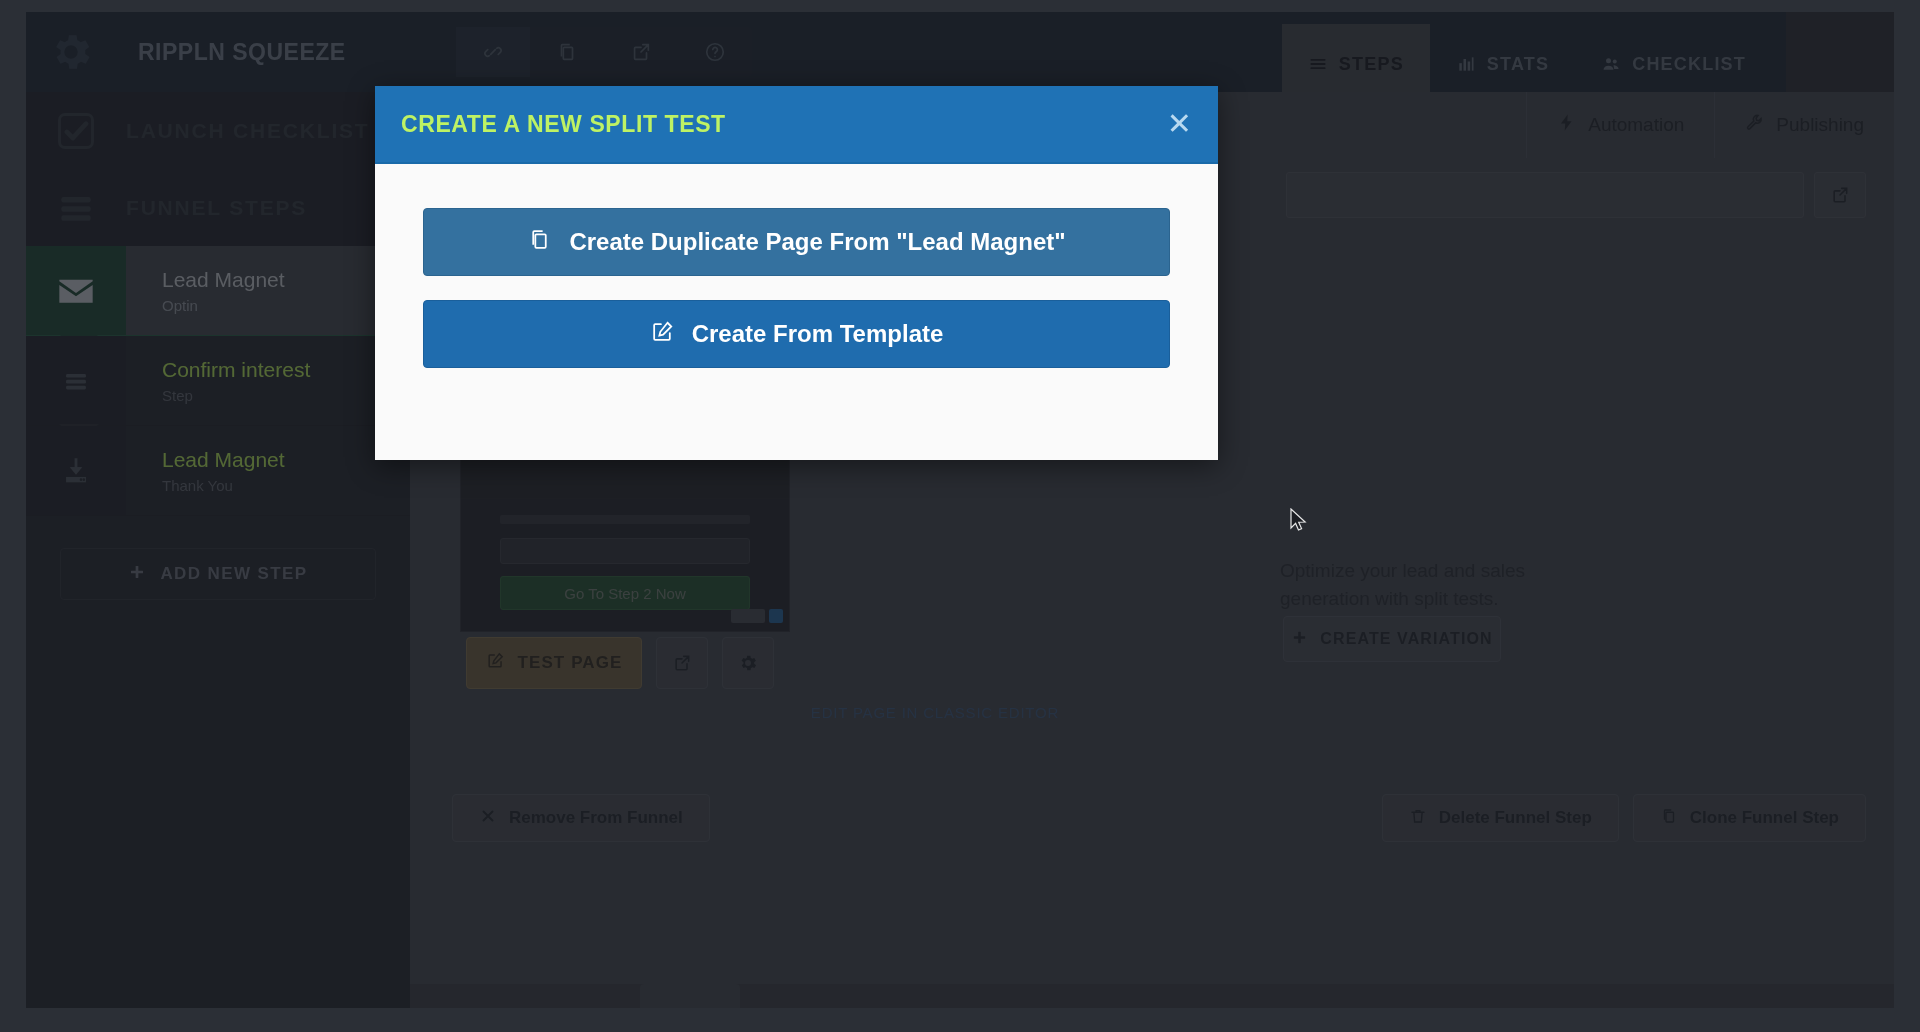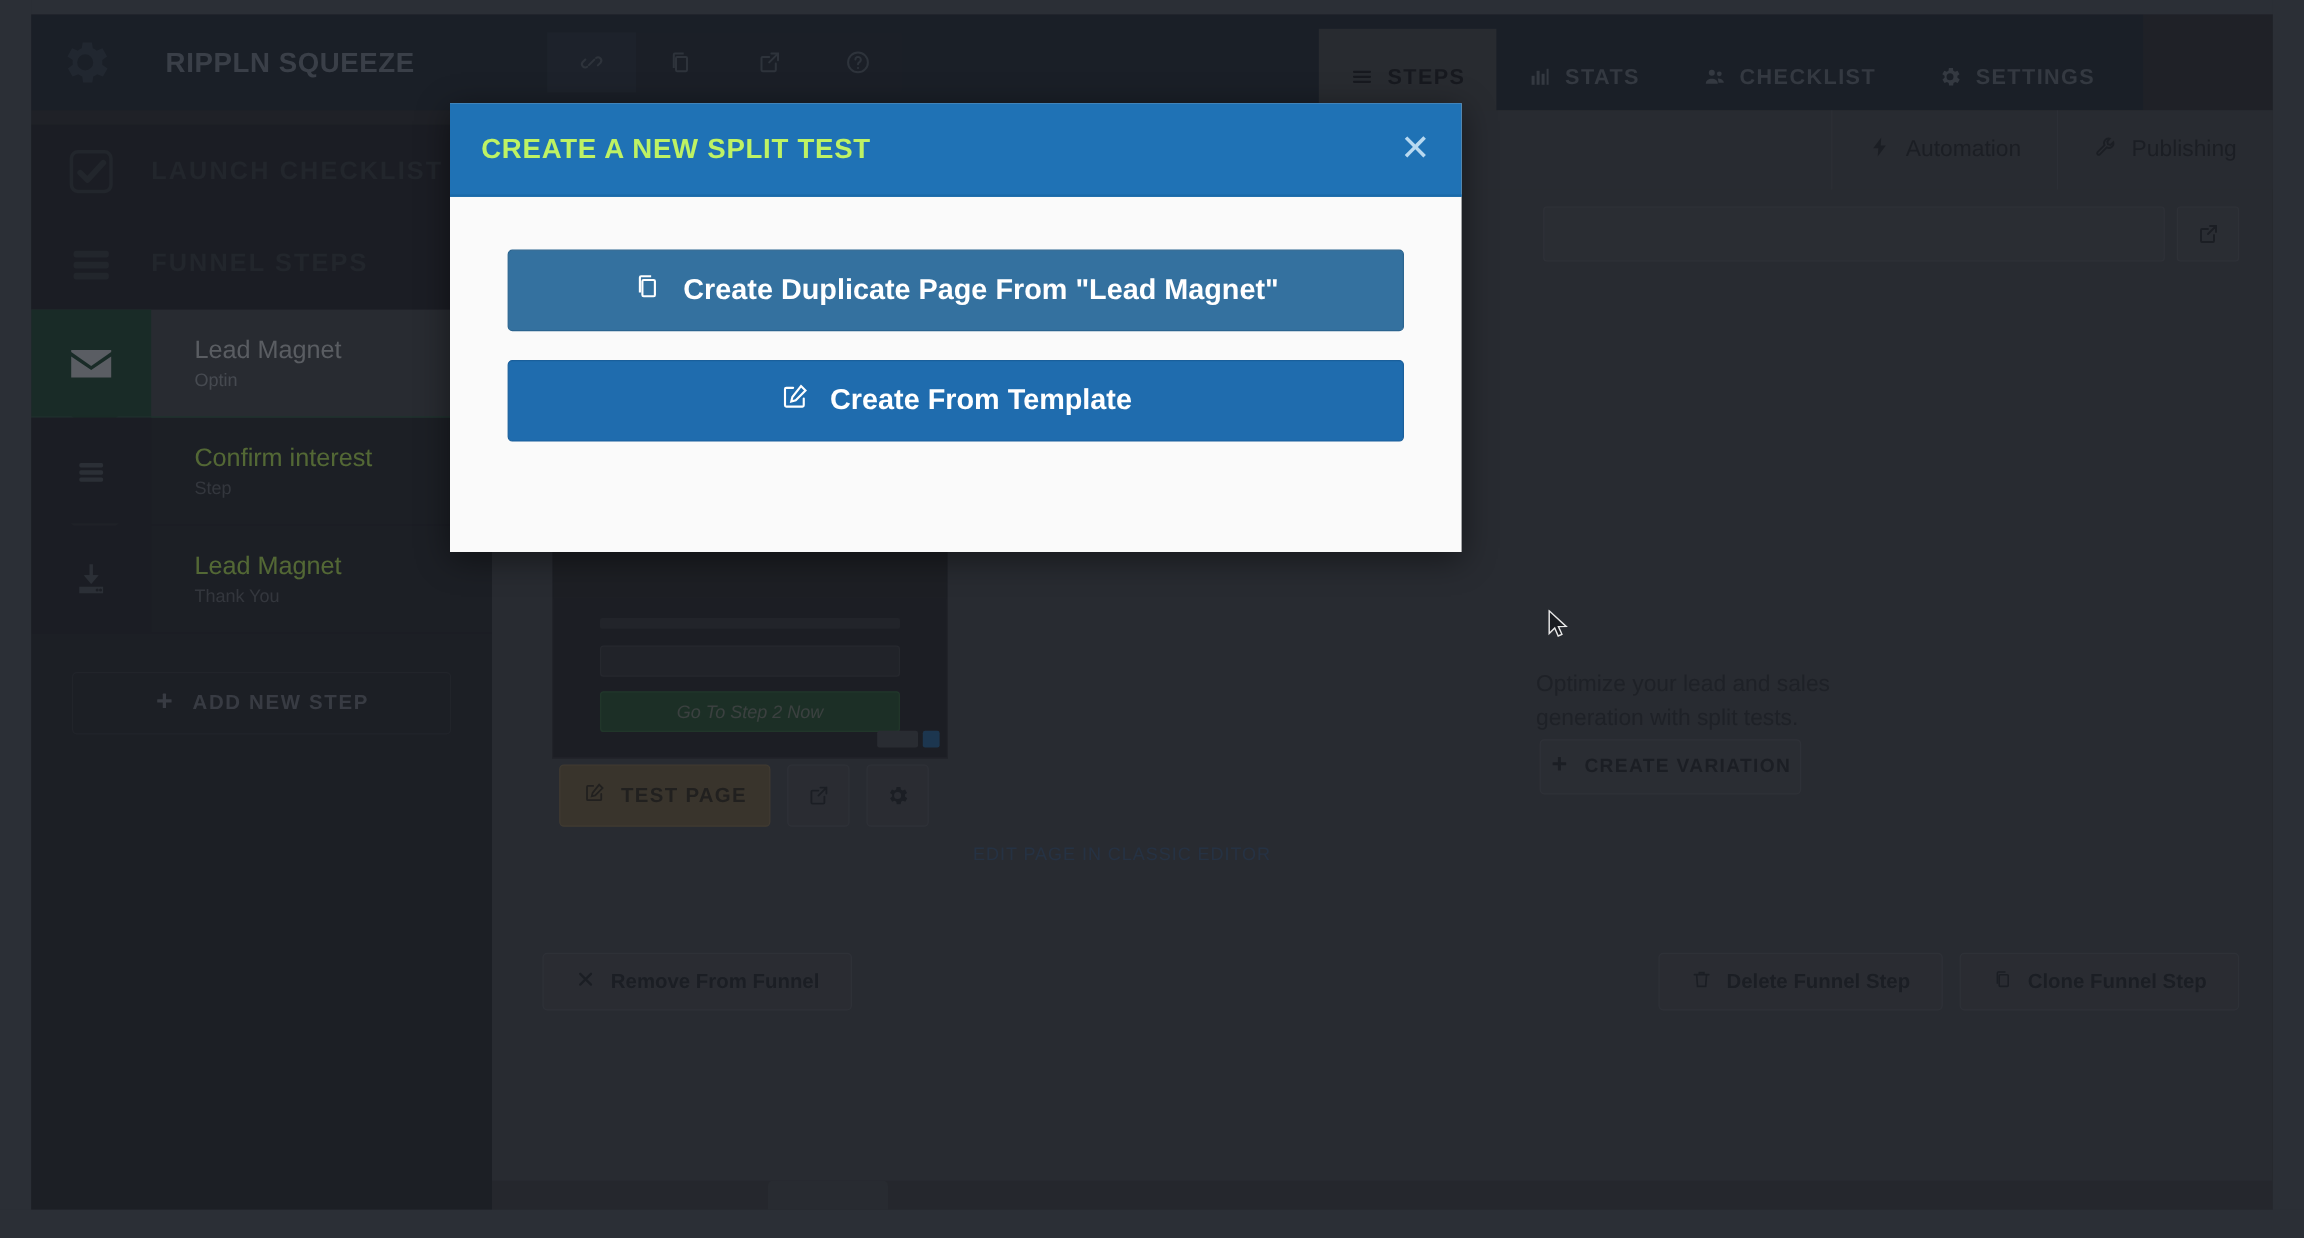--- a/index.html
+++ b/index.html
@@ -59,21 +59,21 @@
     display:flex; align-items:center; gap:11px;
     padding:0 26px;
     color:#6c7683;
     font-size:18px; font-weight:bold; letter-spacing:1.2px;
   }
   .nav-item.active { background:#4c5158; color:#20242a; }
   .nav-item svg { width:20px; height:20px; }
 
   
   .sidebar {
-    position:absolute; left:26px; top:104px; width:384px; height:916px;
+    position:absolute; left:26px; top:92px; width:384px; height:916px;
     background:#2e323a;
   }
   .side-head {
     height:77px; display:flex; align-items:center;
     color:#3e444e; background:#2b2f37;
   }
   .side-head .sh-icon {
     width:100px; display:flex; align-items:center; justify-content:center;
   }
   .side-head .sh-icon svg { width:44px; height:44px; }
@@ -152,21 +152,20 @@
     background:#53575f; border:1px solid #5d626b; border-radius:3px;
     display:flex; align-items:center; justify-content:center; color:#2b3037;
   }
   .url-ext svg { width:20px; height:20px; }
 
   
   .preview {
     position:absolute; left:50px; top:300px; width:330px; height:240px;
     background:#2f3138; border:1px solid #3a3d45;
     overflow:hidden;
-    font-style:italic;
   }
   .pv-head { height:96px; background:#303238; }
   .pv-line {
     margin:10px auto 0; height:11px; width:220px; background:#44474e; border-radius:2px;
   }
   .pv-sub { margin:16px auto 0; width:250px; height:9px; background:#3d4047; border-radius:2px;}
   .pv-input {
     margin:14px auto 0; width:250px; height:26px;
     background:#3a3d44; border:1px solid #474a52; border-radius:3px;
   }
@@ -339,26 +338,20 @@
         <span>STATS</span>
       </div>
       <div class="nav-item">
         <svg viewBox="0 0 24 24" fill="currentColor">
             <circle cx="9" cy="8" r="3"></circle>
             <circle cx="16.5" cy="9" r="2.4"></circle>
             <path d="M3 19c0-3.2 2.7-5 6-5s6 1.8 6 5z"></path>
             <path d="M15 13.6c2.6.1 6 1.3 6 4.4h-5.2z"></path>
           </svg>
         <span>CHECKLIST</span>
-      </div>
-      <div class="nav-item">
-        <svg viewBox="0 0 24 24" fill="currentColor">
-            <path d="M19.4 13a7.6 7.6 0 000-2l2.1-1.6-2-3.5-2.5 1a7.6 7.6 0 00-1.7-1l-.4-2.6h-4l-.4 2.6c-.6.25-1.2.6-1.7 1l-2.5-1-2 3.5L6.6 11a7.6 7.6 0 000 2l-2.1 1.6 2 3.5 2.5-1c.5.4 1.1.75 1.7 1l.4 2.6h4l.4-2.6c.6-.25 1.2-.6 1.7-1l2.5 1 2-3.5L19.4 13zM12 15.5A3.5 3.5 0 1115.5 12 3.5 3.5 0 0112 15.5z"></path>
-          </svg>
-        <span>SETTINGS</span>
       </div>
     </div>
   </div>
 
   <div class="sidebar">
 
     <div class="side-head">
       <div class="sh-icon">
         <svg viewBox="0 0 24 24" fill="none" stroke="currentColor" stroke-width="1.6">
             <rect x="3" y="3" width="18" height="18" rx="3"></rect>

